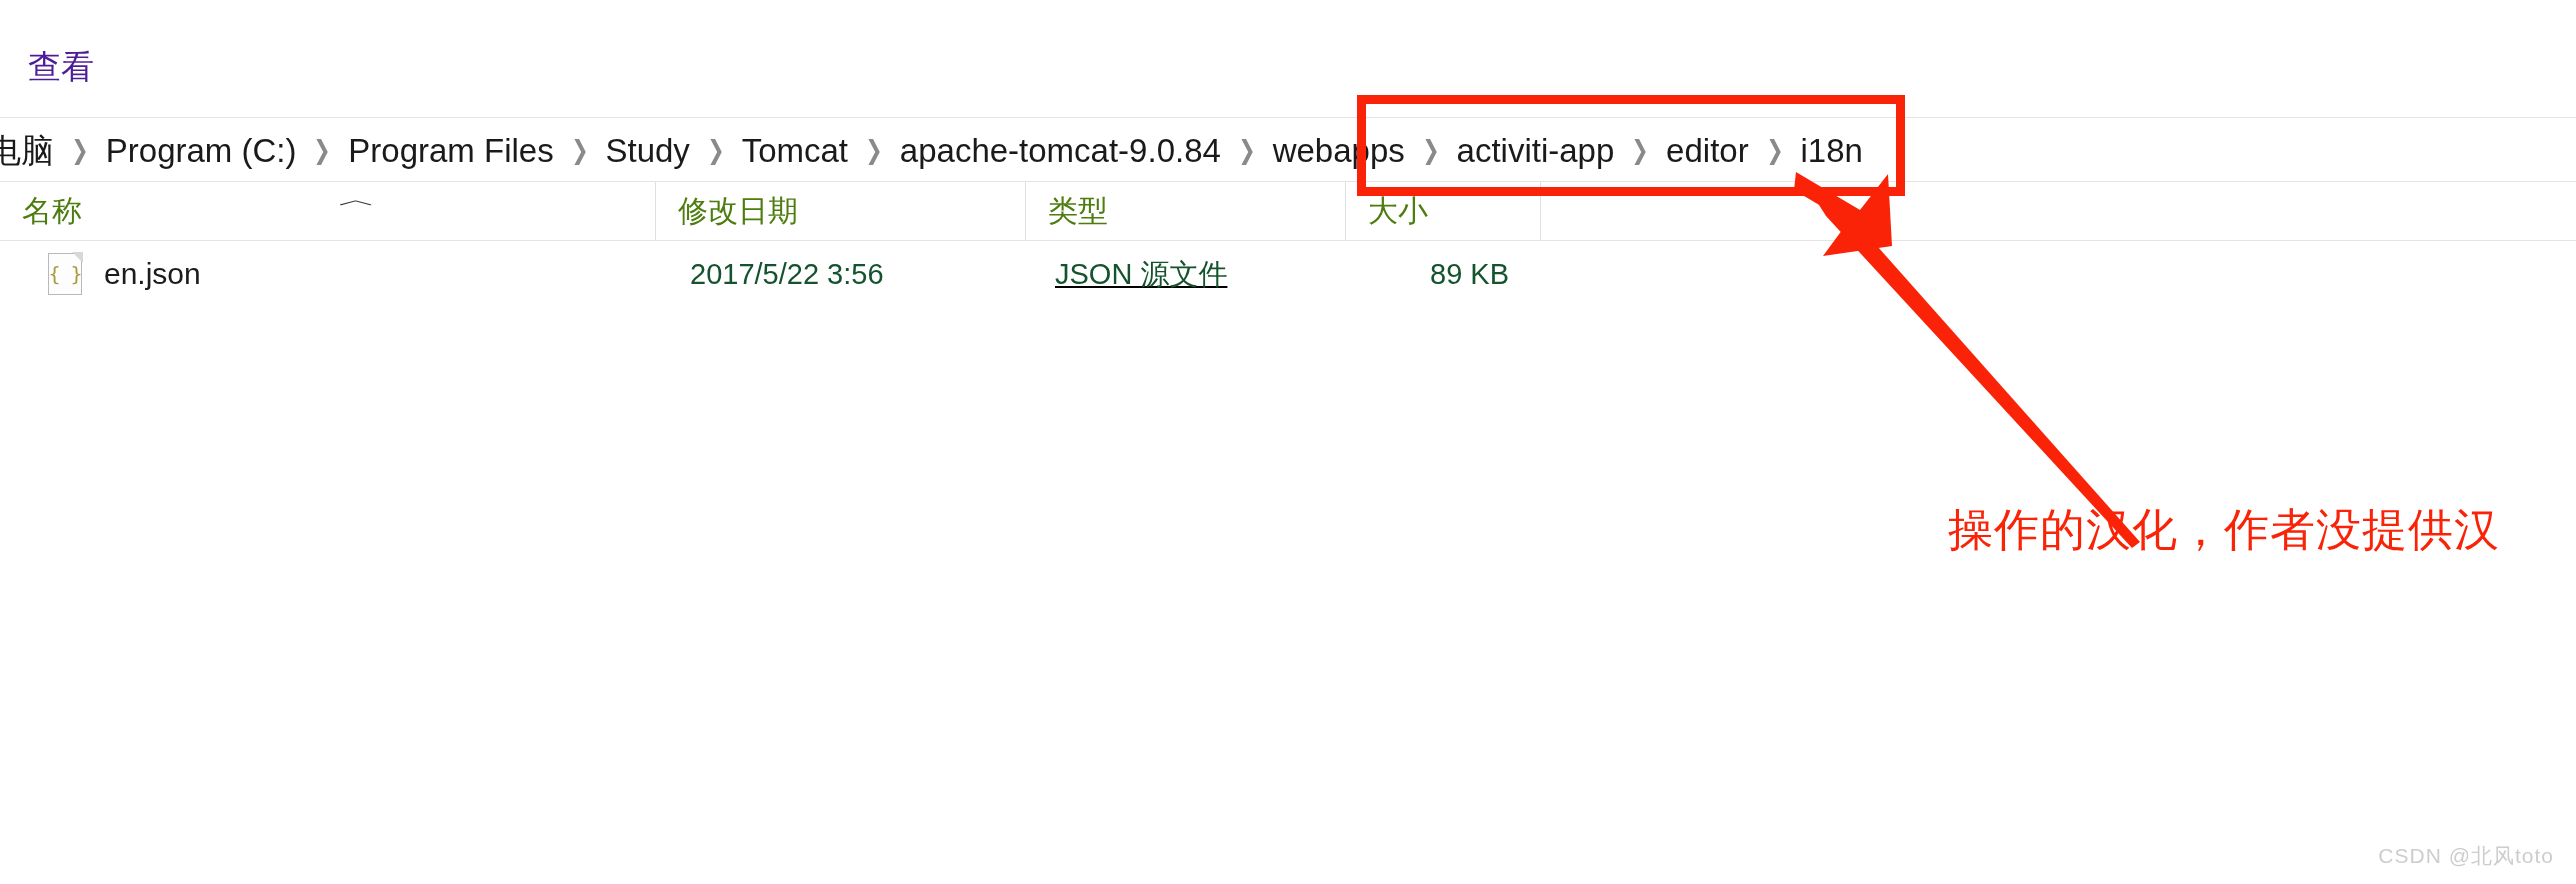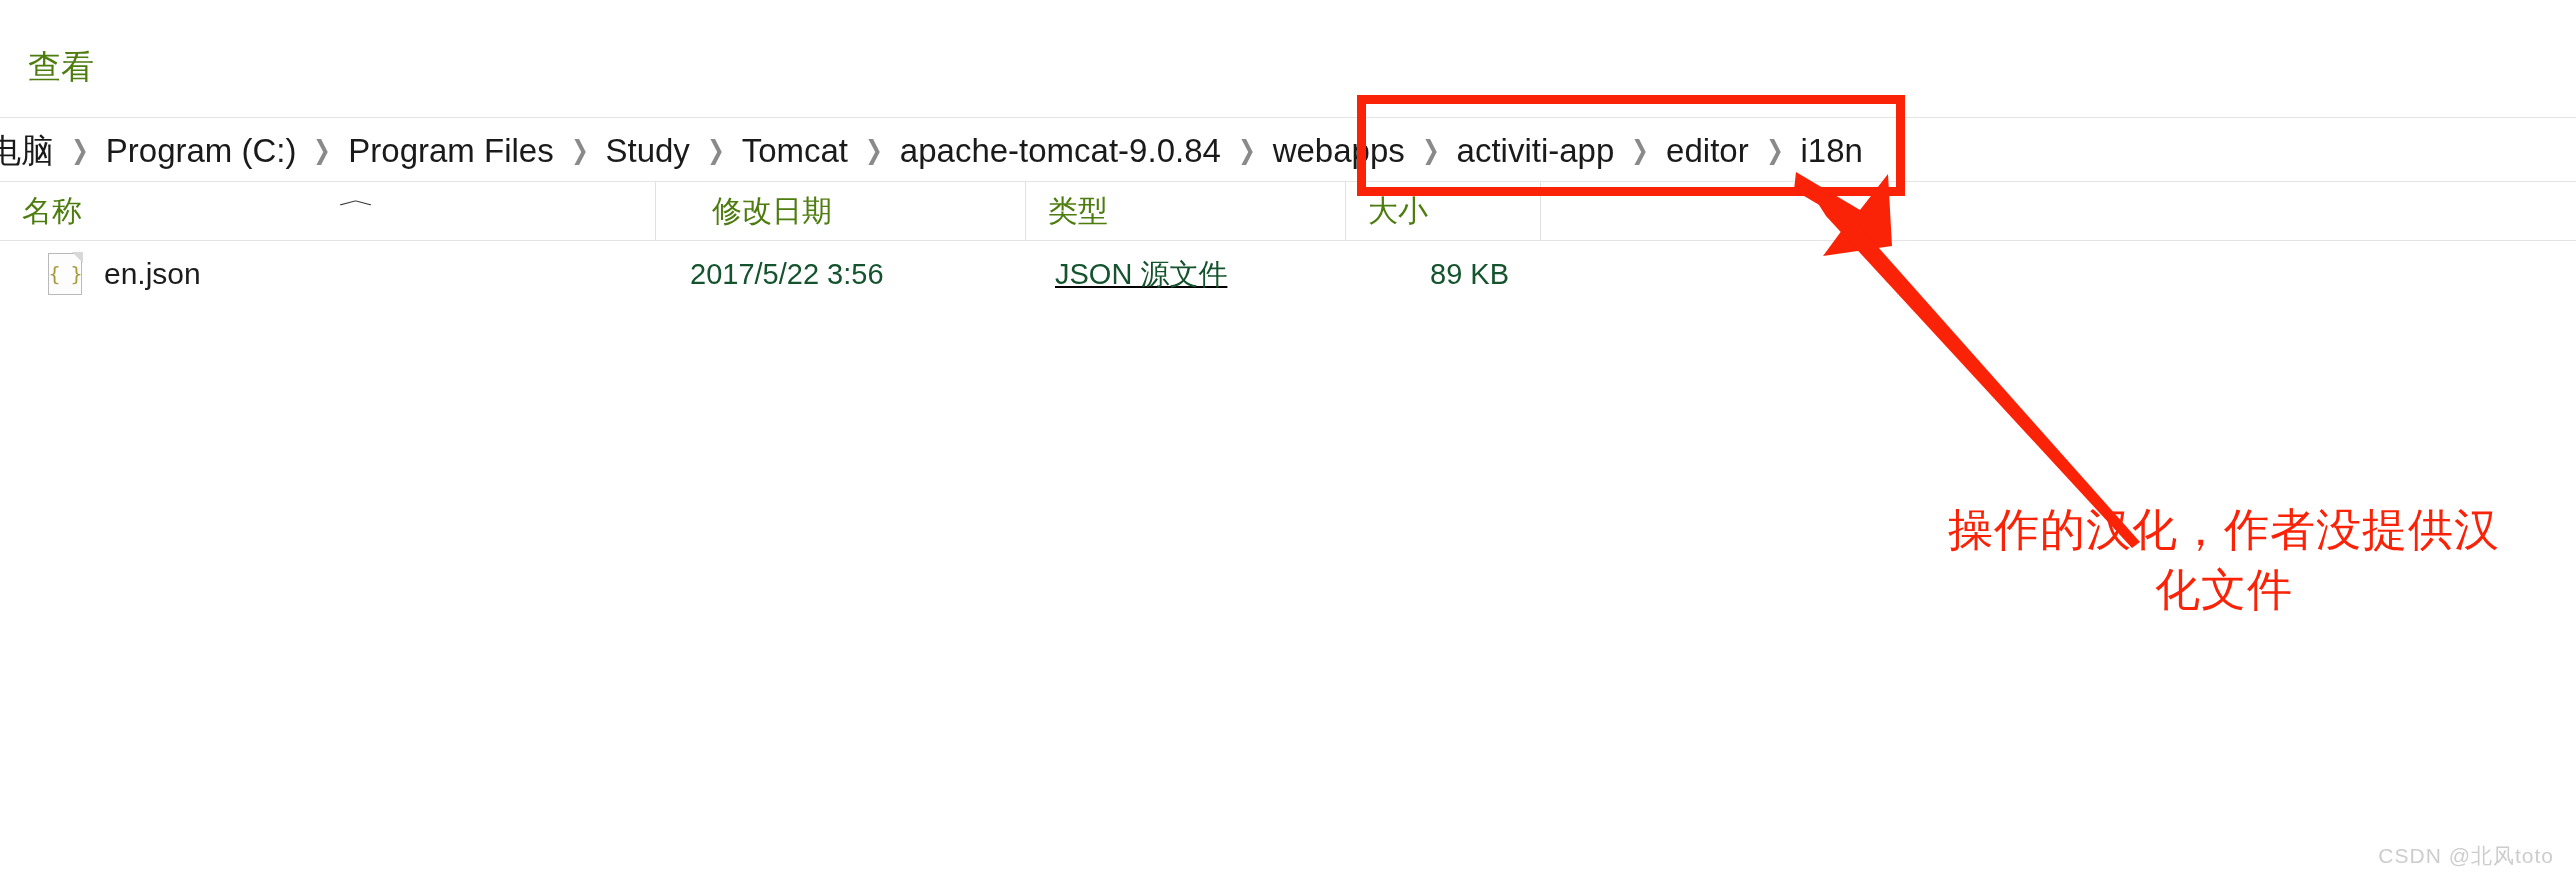--- a/index.html
+++ b/index.html
@@ -23,21 +23,21 @@
     top: 0;
     width: 2576px;
     height: 118px;
     background: #ffffff;
   }
   #menu-view {
     position: absolute;
     left: 28px;
     top: 50px;
     font-size: 33px;
-    color: #4d7c0f;
+    color: #4c1d95;
     line-height: 1;
     white-space: nowrap;
     cursor: default;
   }
   #ribbon-divider {
     position: absolute;
     left: 0;
     top: 117px;
     width: 2576px;
     height: 1px;
@@ -289,21 +289,21 @@
     <span class="crumb">editor</span>
     <span class="crumb-sep">❯</span>
     <span class="crumb">i18n</span>
   </div>
 <div id="address-divider"></div>
 
 <div id="column-header">
   <div class="col-head" style="left:0px;width:655px;">
     <span class="col-head-label">名称</span>
   </div>
-  <div class="col-head bordered" style="left:655px;width:370px;padding-left:34px;">
+  <div class="col-head bordered" style="left:655px;width:370px;">
     <span class="col-head-label">修改日期</span>
   </div>
   <div class="col-head bordered" style="left:1025px;width:320px;">
     <span class="col-head-label">类型</span>
   </div>
   <div class="col-head bordered" style="left:1345px;width:195px;">
     <span class="col-head-label">大小</span>
   </div>
   <div class="col-head bordered" style="left:1540px;width:10px;"></div>
 </div>
@@ -336,18 +336,17 @@
 
   <div id="highlight-box"></div>
 
   <svg id="annotation-arrow" viewBox="0 0 420 400" preserveAspectRatio="none">
     <polygon points="36,22 100,60 128,24 132,96 63,106 88,72 34,40" fill="#fa2207"></polygon>
     <polygon points="42,28 78,52 380,392 372,398 66,66" fill="#fa2207"></polygon>
   </svg>
 
   <div id="annotation-text">
     <div>操作的汉化，作者没提供汉</div>
-    <div>化文件</div>
   </div>
 
 </div>
 
 <div id="watermark">CSDN @北风toto</div>
 
 </body></html>

